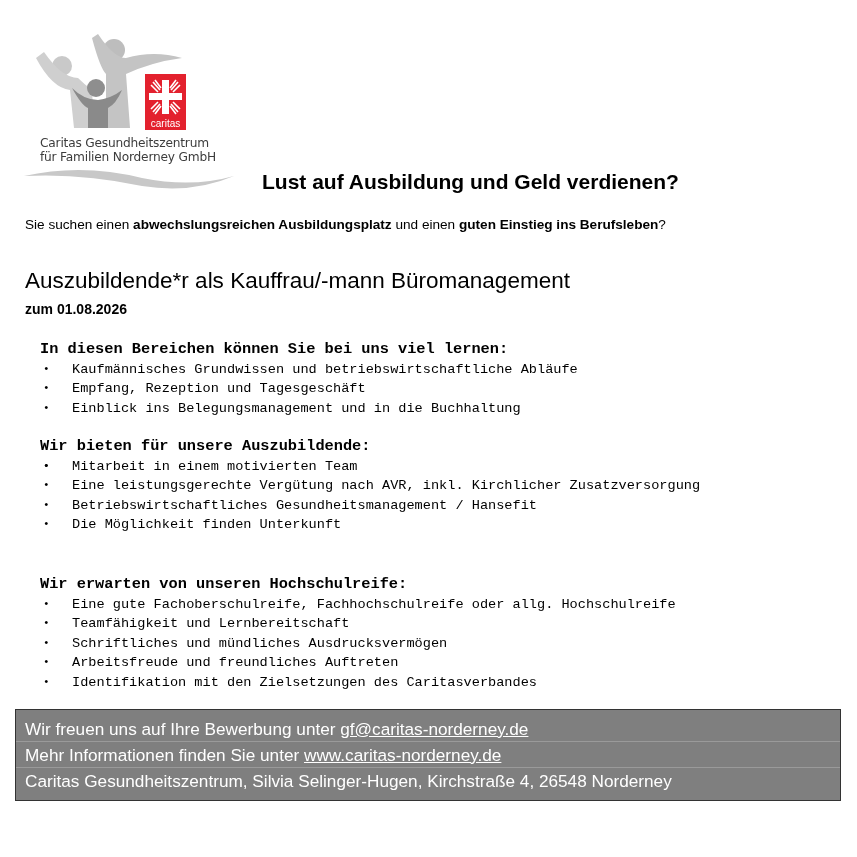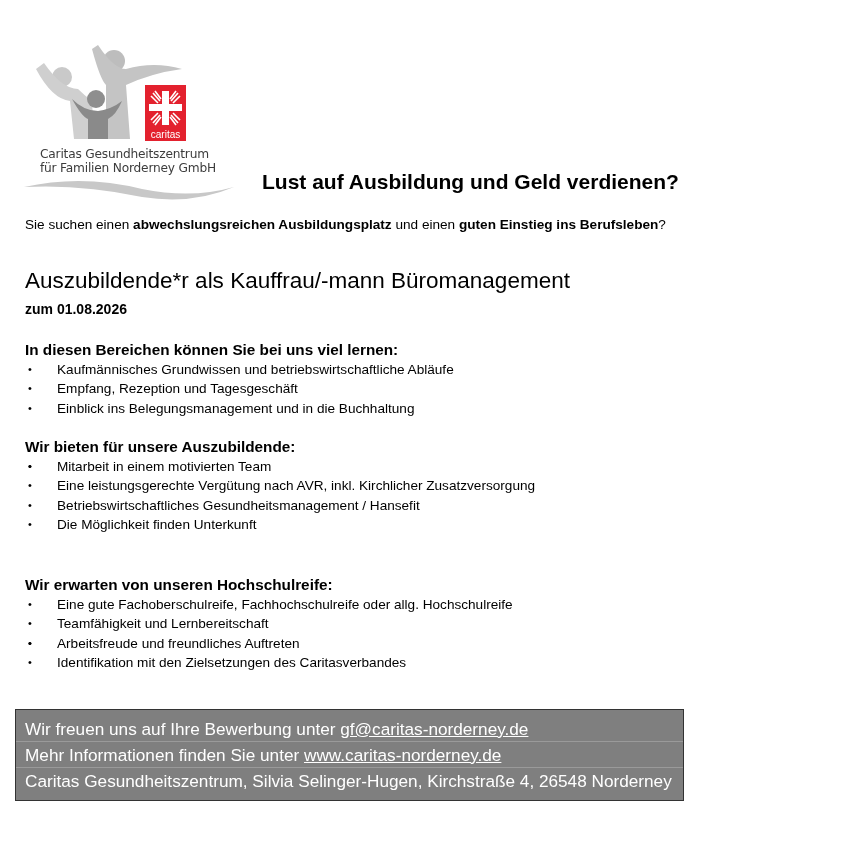--- a/index.html
+++ b/index.html
@@ -1,45 +1,45 @@
 <!DOCTYPE html>
 <html><head>
 <meta charset="utf-8">
 <style>
   html, body { margin: 0; padding: 0; background: #ffffff; }
   body { width: 857px; height: 857px; position: relative; overflow: hidden;
          font-family: "Liberation Sans", sans-serif; color: #000; }
 
-  .logo { position: absolute; left: 22px; top: 39px; width: 215px; height: 165px; }
+  .logo { position: absolute; left: 22px; top: 28px; width: 215px; height: 165px; }
   .logo-text { position: absolute; left: 18px; top: 108px; font-family: "DejaVu Sans", sans-serif;
                font-size: 12.2px; line-height: 14px; color: #3c3c3c; letter-spacing: -0.2px; }
   .caritas-box { position: absolute; left: 123px; top: 46px; width: 41px; height: 56px;
                  background: #e3212e; }
   .caritas-word { position: absolute; left: 0; bottom: 1px; width: 41px; text-align: center;
                   font-size: 10px; color: #fff; }
 
   .headline { position: absolute; left: 262px; top: 170px; font-size: 21px; font-weight: bold; }
 
   .intro { position: absolute; left: 25px; top: 215px; font-size: 13.6px; line-height: 19px; text-align: center; }
   .intro b { font-weight: bold; }
 
   .job-title { position: absolute; left: 25px; top: 268px; font-size: 22.5px; font-weight: normal; }
   .job-date { position: absolute; left: 25px; top: 301px; font-size: 14px; font-weight: bold; }
 
-  .section { position: absolute; left: 25px; }
+  .section { position: absolute; left: 40px; font-family: Liberation Mono, monospace; }
   .section h3 { margin: 0 0 1px 0; font-size: 15.3px; font-weight: bold; line-height: 19px; }
   .section ul { list-style: none; margin: 0; padding: 0; }
   .section li { position: relative; padding-left: 32px; font-size: 13.6px; line-height: 19.4px; }
   .section li .bullet { position: absolute; left: 3px; top: 0; font-size: 11px; }
 
   .sec1 { top: 340px; }
   .sec2 { top: 437px; }
   .sec3 { top: 575px; }
 
-  .footer-box { position: absolute; left: 15px; top: 709px; width: 669px; height: 92px;
+  .footer-box { position: absolute; left: 15px; top: 709px; width: 826px; height: 92px;
                 background: #7f7f7f; border: 1px solid #333; box-sizing: border-box; }
   .footer-line { position: absolute; left: 9px; font-size: 17.2px; color: #fff; line-height: 26px; }
   .footer-line a { color: #fff; text-decoration: underline; }
   .fl1 { top: 6px; } .fl2 { top: 32px; } .fl3 { top: 58px; }
   .footer-rule { position: absolute; left: 0; right: 0; height: 1px; background: #9a9a9a; }
   .fr1 { top: 31px; } .fr2 { top: 57px; }
 </style>
 </head>
 <body>
 
@@ -105,21 +105,21 @@
     <li><span class="bullet">•</span><span>Betriebswirtschaftliches Gesundheitsmanagement / Hansefit</span></li>
     <li><span class="bullet">•</span><span>Die Möglichkeit finden Unterkunft</span></li>
   </ul>
 </div>
 
 <div class="section sec3">
   <h3>Wir erwarten von unseren Hochschulreife:</h3>
   <ul>
     <li><span class="bullet">•</span><span>Eine gute Fachoberschulreife, Fachhochschulreife oder allg. Hochschulreife</span></li>
     <li><span class="bullet">•</span><span>Teamfähigkeit und Lernbereitschaft</span></li>
-    <li><span class="bullet">•</span></li>
+    <li><span class="bullet">•</span><span>Schriftliches und mündliches Ausdrucksvermögen</span></li>
     <li><span class="bullet">•</span><span>Arbeitsfreude und freundliches Auftreten</span></li>
     <li><span class="bullet">•</span><span>Identifikation mit den Zielsetzungen des Caritasverbandes</span></li>
   </ul>
 </div>
 
 <div class="footer-box">
   <div class="footer-rule fr1"></div>
   <div class="footer-rule fr2"></div>
   <div class="footer-line fl1">
     <span>Wir freuen uns auf Ihre Bewerbung unter </span><a>gf@caritas-norderney.de</a>

